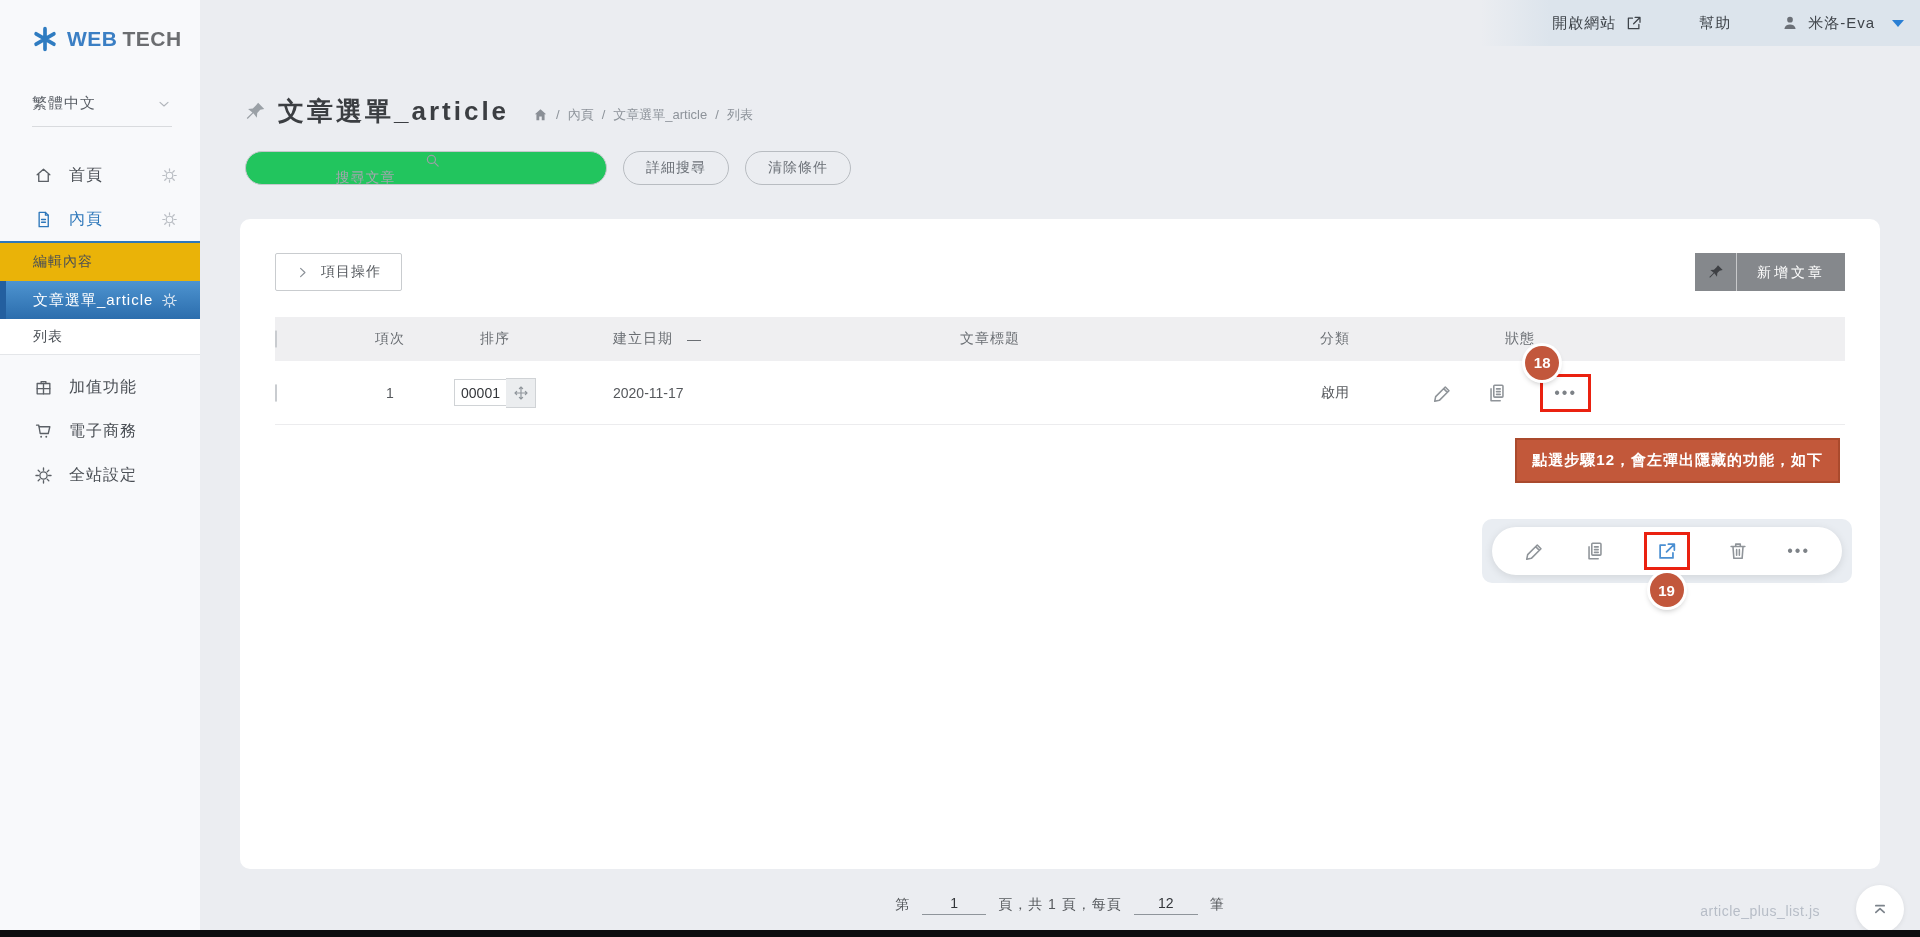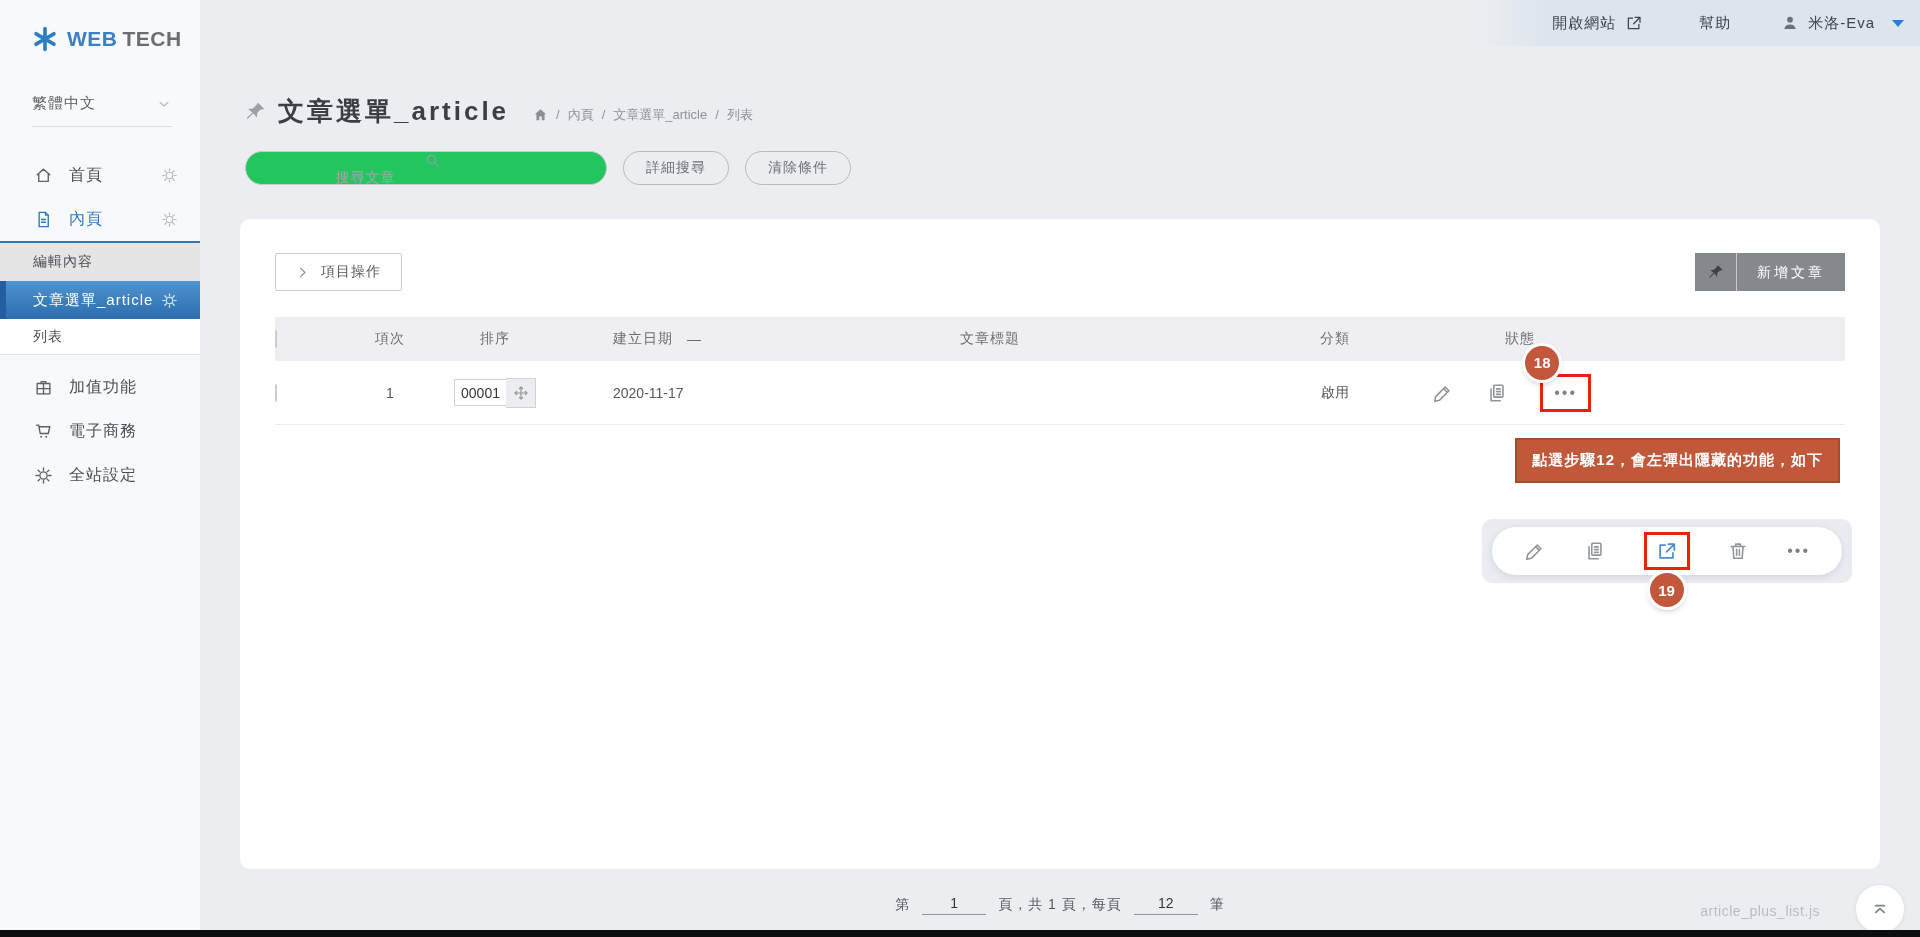--- a/index.html
+++ b/index.html
@@ -23,21 +23,21 @@
           display:flex; align-items:center; justify-content:space-between; cursor:pointer; }
   .lang-label { font-size:15px; color:#5a5f66; letter-spacing:1px; }
   .lang-caret { color:#b0b4ba; }
   .menu { margin-top:26px; }
   .m-item { height:44px; display:flex; align-items:center; padding:0 22px 0 34px; cursor:pointer; }
   .m-left { display:flex; align-items:center; gap:16px; flex:1; }
   .m-label { font-size:16px; color:#4a4f55; letter-spacing:1px; }
   .m-ic { color:#5b6066; }
   .m-gear { color:#b9bdc3; }
   .m-item.blue .m-label, .m-item.blue .m-ic { color:#2d77ba; }
-  .sub-edit { height:40px; background:#e5e5e5; border-top:2px solid #2d77ba;
+  .sub-edit { height:40px; background:#eab308; border-top:2px solid #2d77ba;
               display:flex; align-items:center; padding-left:33px; font-size:14px; color:#4a4f55; letter-spacing:1px; cursor:pointer; }
   .sub-active { height:38px; background:linear-gradient(180deg,#4e94d0,#2b6dad); border-left:6px solid #235f9f;
                 display:flex; align-items:center; justify-content:space-between; padding:0 22px 0 27px; cursor:pointer; }
   .sub-active .m-label { color:#fff; font-size:15px; }
   .sub-active .m-gear { color:#dfe9f3; }
   .sub-list { height:36px; background:#fff; border-bottom:1px solid #e4e6e9;
               display:flex; align-items:center; padding-left:33px; font-size:14px; color:#4a4f55; letter-spacing:1px; cursor:pointer; }
   .menu-gap { height:10px; }
 
   

